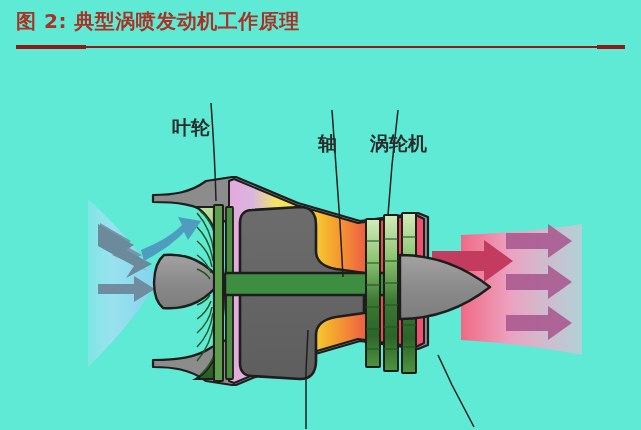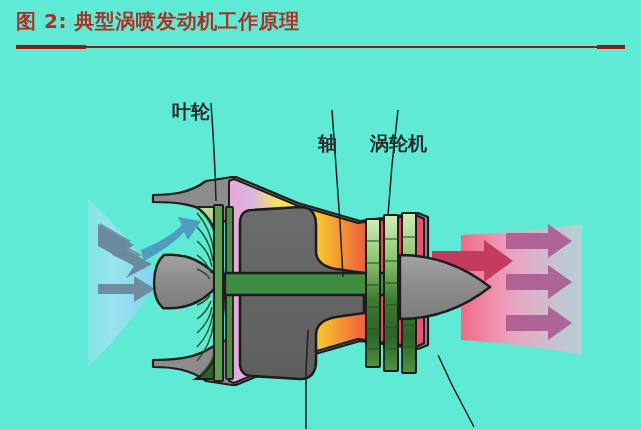--- a/index.html
+++ b/index.html
@@ -72,21 +72,21 @@
   .diagram-label {
     position: absolute;
     color: #2b2b2b;
     font-size: 19px;
     font-weight: bold;
     white-space: nowrap;
     font-family: "DejaVu Sans", "Liberation Sans", sans-serif;
     line-height: 1.15;
     text-align: center;
   }
-  #label-impeller { left: 172px; top: 46px; }
+  #label-impeller { left: 172px; top: 62px; }
   #label-shaft    { left: 318px; top: 78px; }
   #label-turbine  { left: 370px; top: 78px; }
 </style>
 </head>
 <body>
 
 <div id="figure-root">
 
   <div id="figure-title">图 2:  典型涡喷发动机工作原理</div>
   <div id="title-rule-thin"></div>

